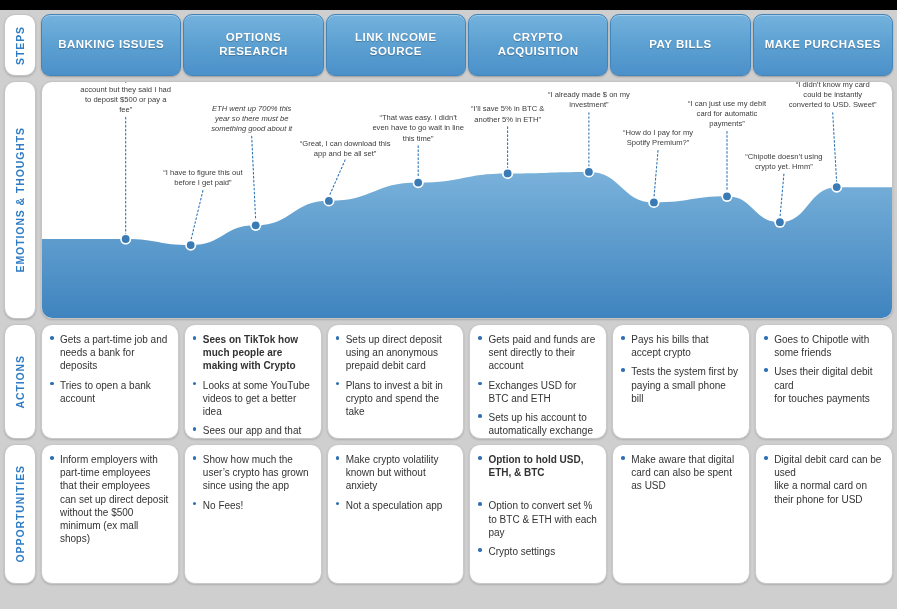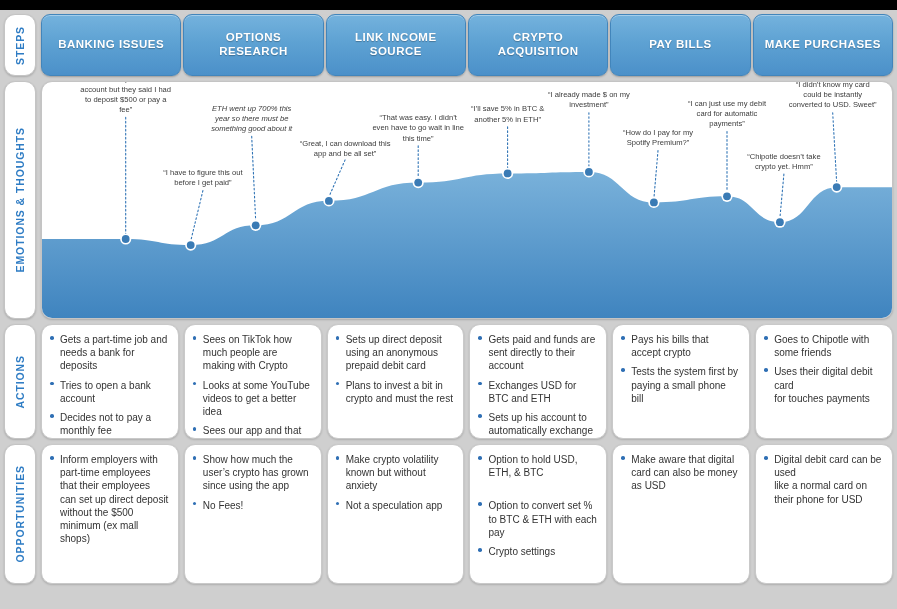--- a/index.html
+++ b/index.html
@@ -146,48 +146,47 @@
         </svg>
     <div class="note" style="left: 83.7px; width: 92px; bottom: 202.56px;">“I tried to open a bank account but they said I had to deposit $500 or pay a fee”</div>
         <div class="note" style="left: 160.9px; width: 92px; bottom: 129.4px;">“I have to figure this out before I get paid”</div>
         <div class="note" style="left: 209.7px; width: 92px; bottom: 183.68px; font-style: italic;">ETH went up 700% this year so there must be something good about it</div>
         <div class="note" style="left: 303.1px; width: 92px; bottom: 159px;">“Great, I can download this app and be all set”</div>
         <div class="note" style="left: 376.2px; width: 92px; bottom: 174.24px;">“That was easy. I didn’t even have to go wait in line this time”</div>
         <div class="note" style="left: 465.6px; width: 92px; bottom: 193.12px;">“I’ll save 5% in BTC &amp; another 5% in ETH”</div>
         <div class="note" style="left: 546.9px; width: 92px; bottom: 207.28px;">“I already made $ on my investment”</div>
         <div class="note" style="left: 616px; width: 92px; bottom: 169.52px;">“How do I pay for my Spotify Premium?”</div>
         <div class="note" style="left: 685px; width: 92px; bottom: 188.4px;">“I can just use my debit card for automatic payments”</div>
-        <div class="note" style="left: 741.9px; width: 92px; bottom: 145.92px;">“Chipotle doesn’t take crypto yet. Hmm”</div>
+        <div class="note" style="left: 741.9px; width: 92px; bottom: 145.92px;">“Chipotle doesn’t using crypto yet. Hmm”</div>
         <div class="note" style="left: 790.7px; width: 92px; bottom: 207.28px;">“I didn’t know my card could be instantly converted to USD. Sweet”</div>
       </div>
   </div>
 
   <div class="row cards-row actions-row">
     <div class="rowlabel">
       <span>ACTIONS</span>
     </div>
     <div class="cards-strip" id="actions-strip">
         <div class="card">
           <ul>
             <li style="white-space: pre-line;">Gets a part-time job and needs a bank for deposits</li>
             <li style="white-space: pre-line;">Tries to open a bank account</li>
-            <li style="white-space: pre-line;">Decides not to pay a monthly fee</li>
-          </ul>
-        </div>
-        <div class="card">
-          <ul>
-            <li style="white-space: pre-line;">Sees on TikTok how much people are making with Crypto</li>
+          </ul>
+        </div>
+        <div class="card">
+          <ul>
+            <li style="white-space: pre-line; font-weight: bold;">Sees on TikTok how much people are making with Crypto</li>
             <li style="white-space: pre-line;">Looks at some YouTube videos to get a better idea</li>
             <li style="white-space: pre-line;">Sees our app and that they can store their money &amp; invest for free</li>
           </ul>
         </div>
         <div class="card">
           <ul>
             <li style="white-space: pre-line;">Sets up direct deposit using an anonymous prepaid debit card</li>
-            <li style="white-space: pre-line;">Plans to invest a bit in crypto and must the rest</li>
+            <li style="white-space: pre-line;">Plans to invest a bit in crypto and spend the take</li>
           </ul>
         </div>
         <div class="card">
           <ul>
             <li style="white-space: pre-line;">Gets paid and funds are sent directly to their account</li>
             <li style="white-space: pre-line;">Exchanges USD for BTC and ETH</li>
             <li style="white-space: pre-line;">Sets up his account to automatically exchange USD to crypto on pay day</li>
           </ul>
         </div>
         <div class="card">
@@ -223,28 +222,28 @@
           </ul>
         </div>
         <div class="card">
           <ul>
             <li style="white-space: pre-line;">Make crypto volatility known but without anxiety</li>
             <li style="white-space: pre-line;">Not a speculation app</li>
           </ul>
         </div>
         <div class="card">
           <ul>
-            <li style="white-space: pre-line;">Option to hold USD, ETH, &amp; BTC</li>
+            <li style="white-space: pre-line; font-weight: bold;">Option to hold USD, ETH, &amp; BTC</li>
             <li style="white-space: pre-line; margin-top: 20px;">Option to convert set % to BTC &amp; ETH with each pay</li>
             <li style="white-space: pre-line;">Crypto settings</li>
           </ul>
         </div>
         <div class="card">
           <ul>
-            <li style="white-space: pre-line;">Make aware that digital card can also be money as USD</li>
+            <li style="white-space: pre-line;">Make aware that digital card can also be spent as USD</li>
           </ul>
         </div>
         <div class="card">
           <ul>
             <li style="white-space: pre-line;">Digital debit card can be used
 like a normal card on their phone for USD</li>
           </ul>
         </div>
       </div>
   </div>

